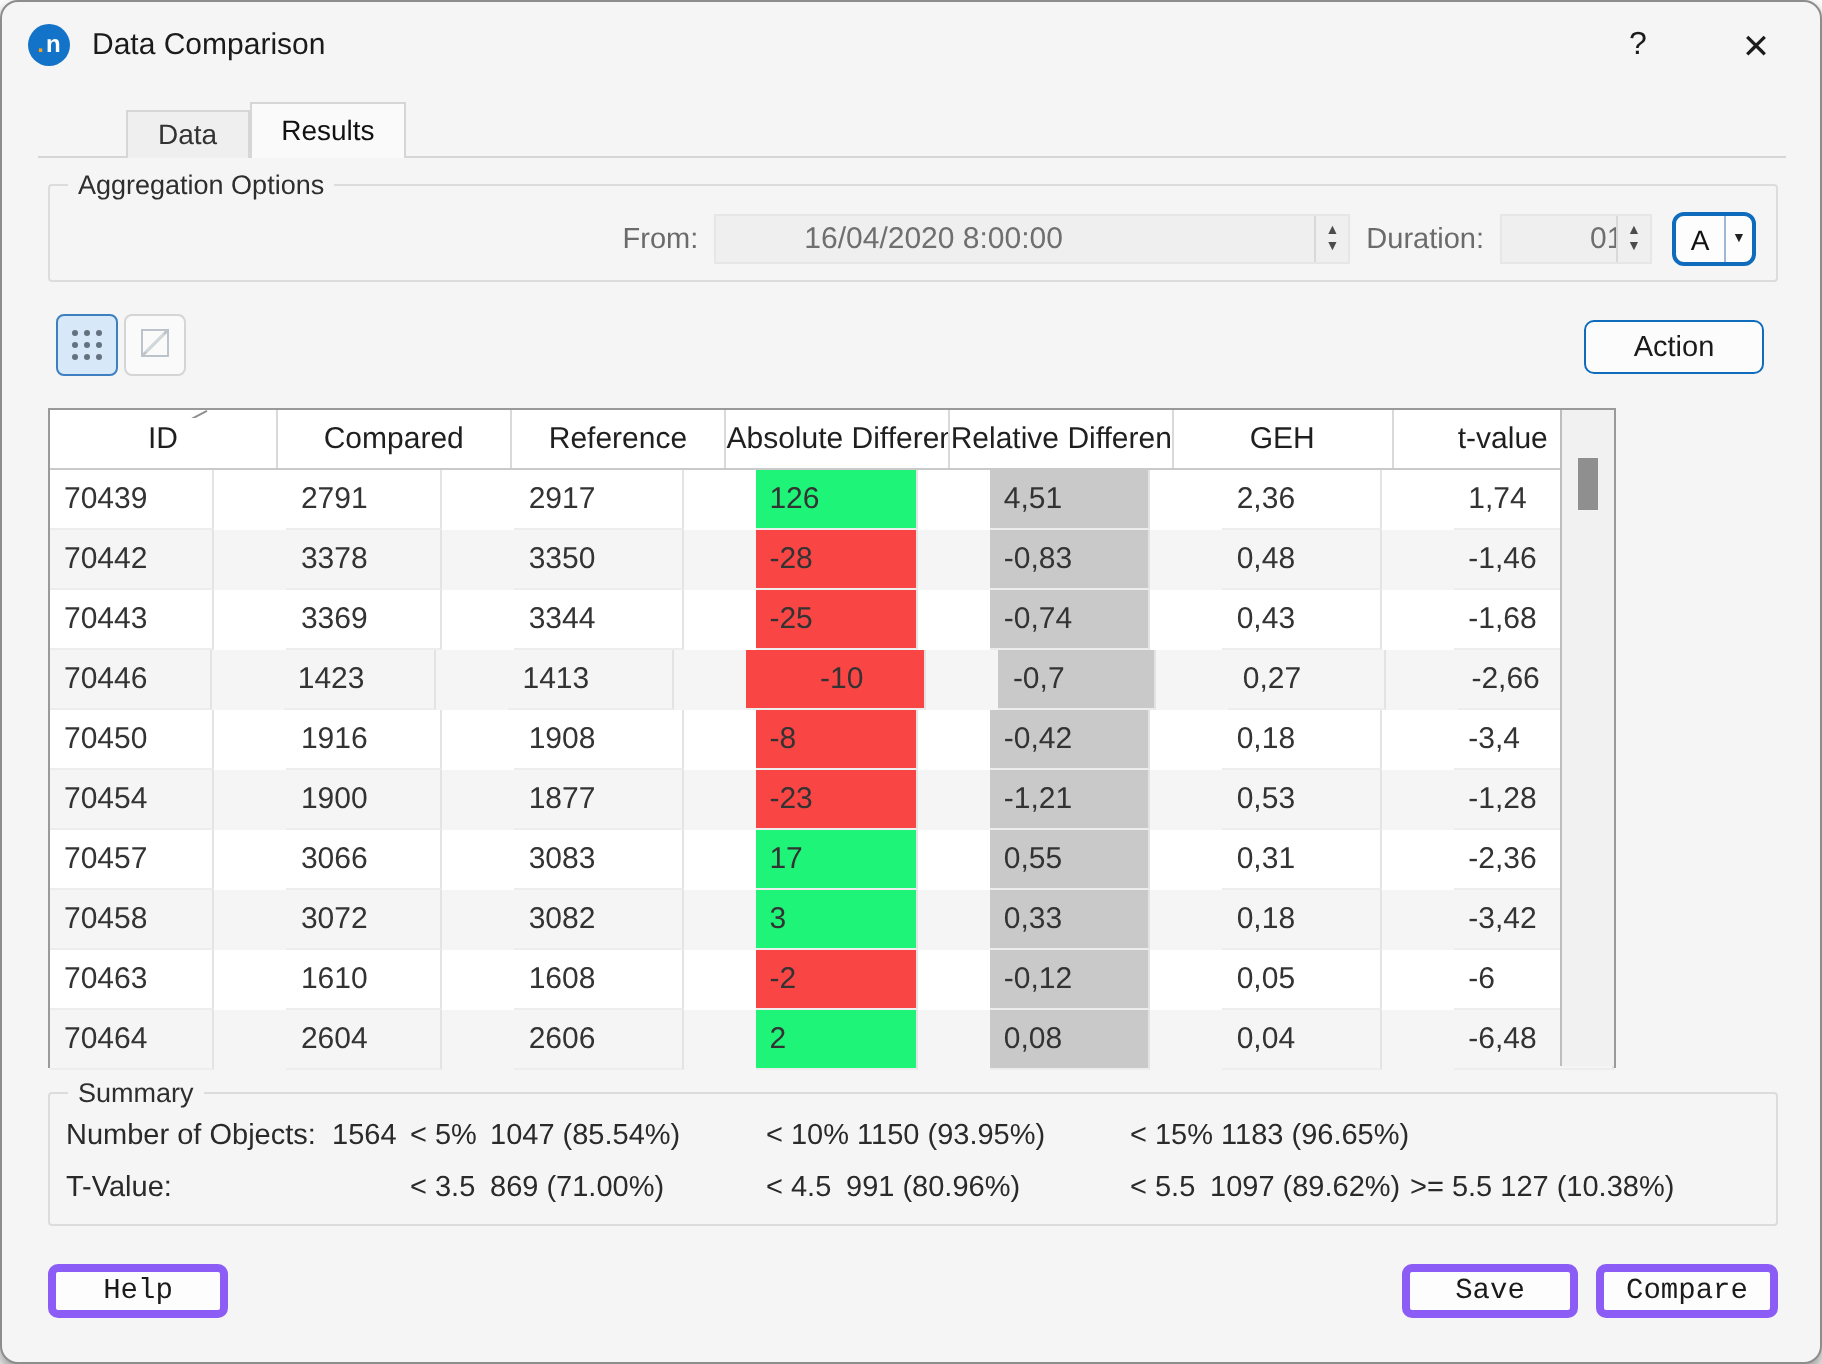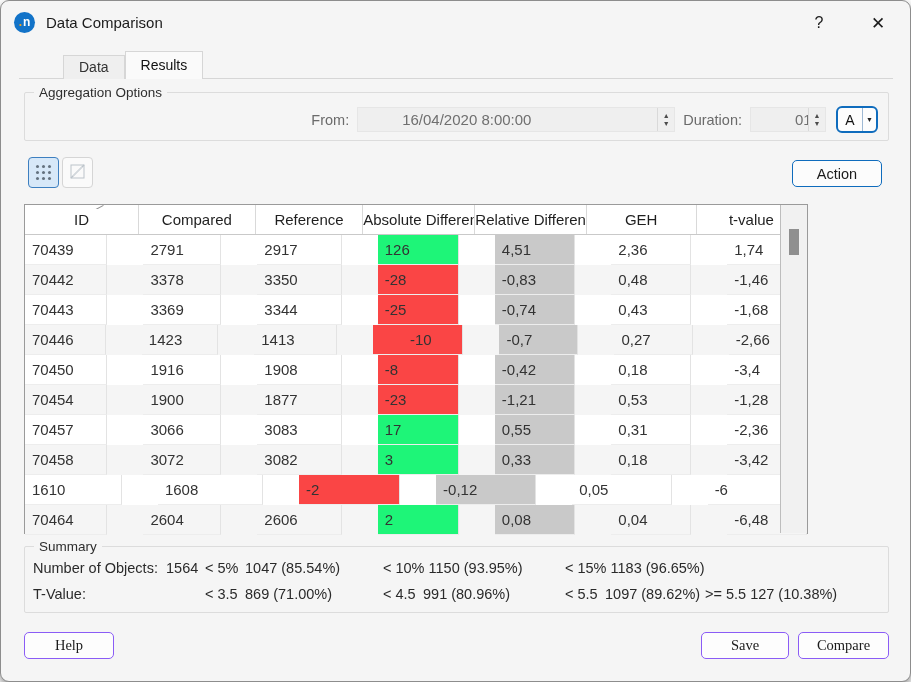--- a/index.html
+++ b/index.html
@@ -65,22 +65,22 @@
     font-size:15px;color:#333;white-space:nowrap;overflow:hidden;}
   .vscroll{position:absolute;right:0;top:0;bottom:0;width:27px;background:#f1f1f1;border-left:1px solid #bdbdbd;}
   .vthumb{position:absolute;left:8px;top:24px;width:10px;height:26px;background:#8f8f8f;}
   
   .summary{position:absolute;left:23px;top:538px;width:865px;height:74px;}
   .srow{display:grid;grid-template-columns:172px 178px 182px 140px auto;align-items:center;
     height:24px;padding-left:8px;font-size:14.5px;color:#2a2a2a;margin-top:2px;white-space:nowrap;}
   .s-label{display:inline-block;width:133px;}
   .s-th{display:inline-block;min-width:40px;padding-right:4px;}
   
-  .btn{position:absolute;top:631px;height:27px;background:#fdfdfd;border:1px solid #8b5cf6;border-radius:5px;
-    font-size:14.5px;color:#1b1b1b;font-family:Liberation Serif, serif;cursor:default;}
+  .btn{position:absolute;top:631px;height:27px;background:#fdfdfd;border:4px solid #8b5cf6;border-radius:5px;
+    font-size:14.5px;color:#1b1b1b;font-family:Liberation Mono, monospace;cursor:default;}
   .help-btn{left:23px;width:90px;}
   .save-btn{left:700px;width:88px;}
   .compare-btn{left:797px;width:91px;}
 </style>
 </head>
 <body>
 
 <div class="window">
 
   <div class="titlebar">
@@ -233,20 +233,21 @@
     <div class="td c0">70458</div>
     <div class="td c1">3072</div>
     <div class="td c2">3082</div>
     <div class="td c3" style="background: rgb(30, 245, 120);">3</div>
     <div class="td c4" style="background: rgb(201, 201, 201);">0,33</div>
     <div class="td c5">0,18</div>
     <div class="td c6">-3,42</div>
   </div>
 
   <div class="trow">
+    <div class="td c0">70463</div>
     <div class="td c1">1610</div>
     <div class="td c2">1608</div>
     <div class="td c3" style="background: rgb(250, 69, 69);">-2</div>
     <div class="td c4" style="background: rgb(201, 201, 201);">-0,12</div>
     <div class="td c5">0,05</div>
     <div class="td c6">-6</div>
   </div>
 
   <div class="trow alt">
     <div class="td c0">70464</div>

